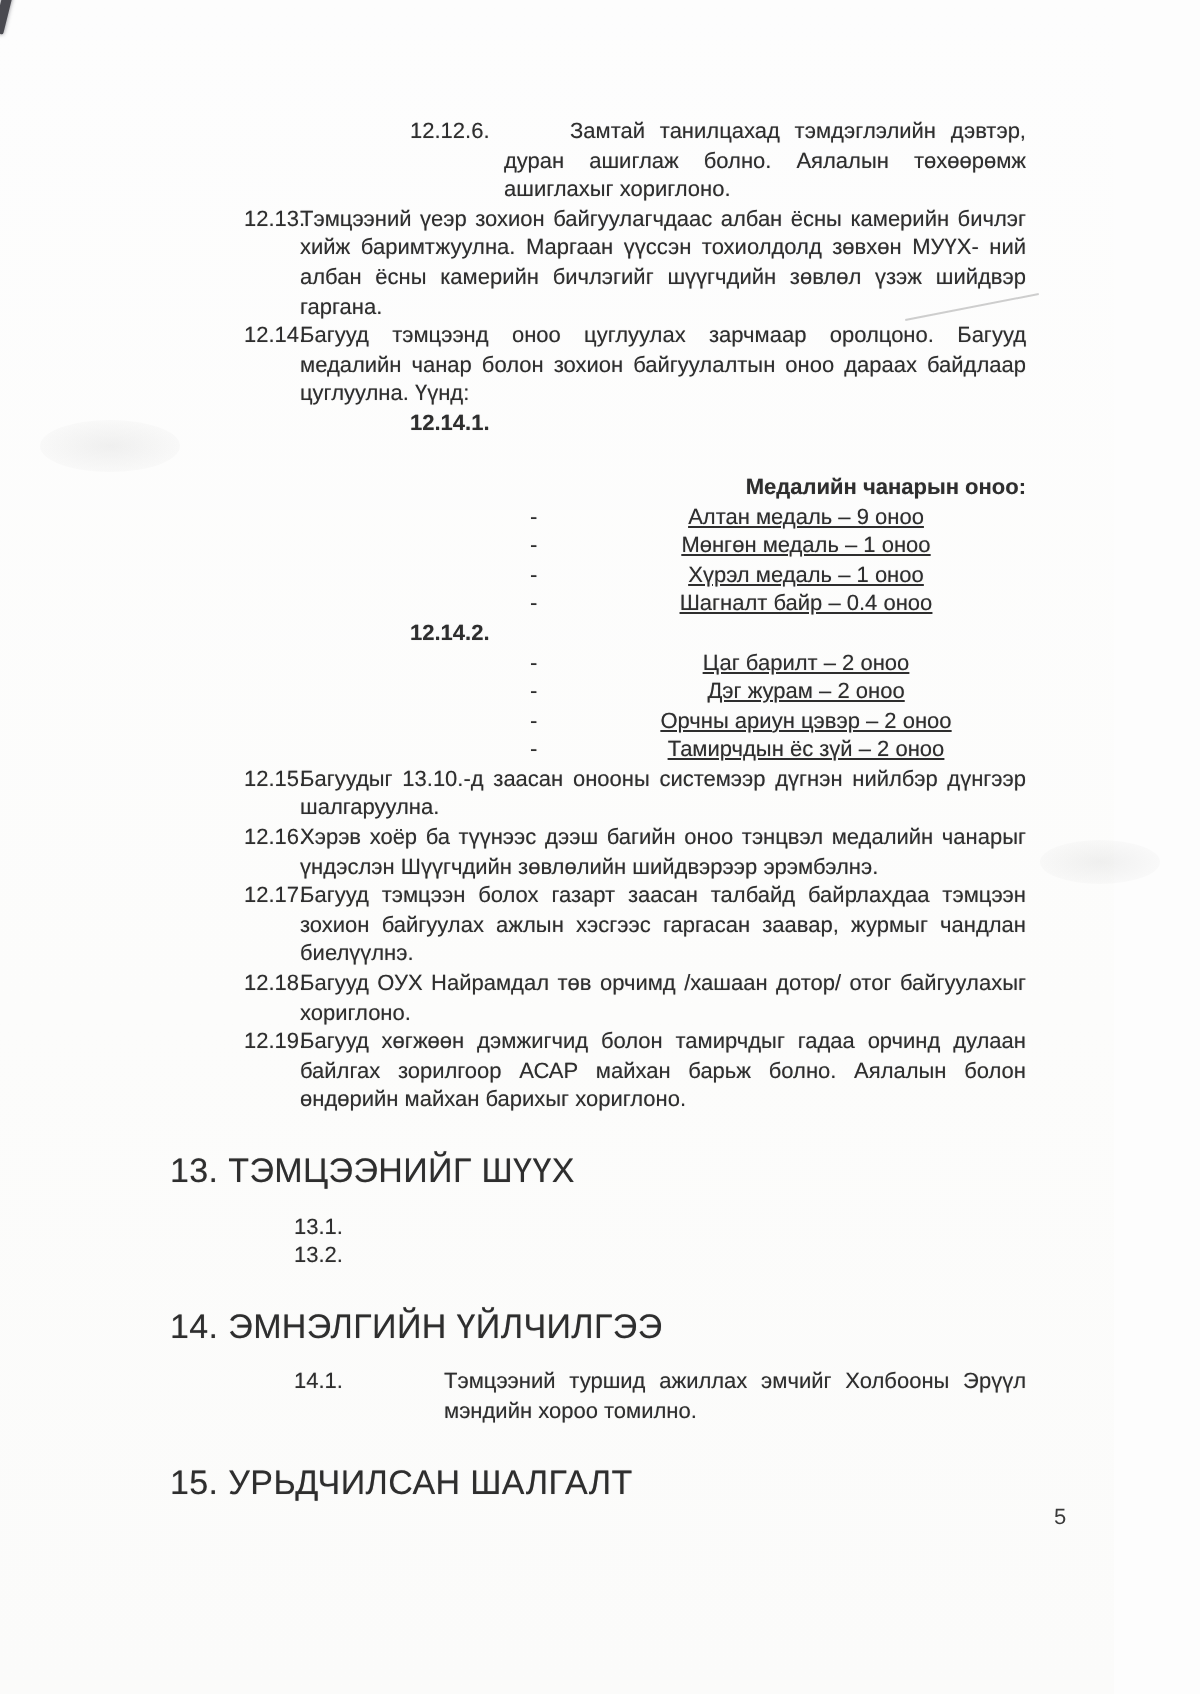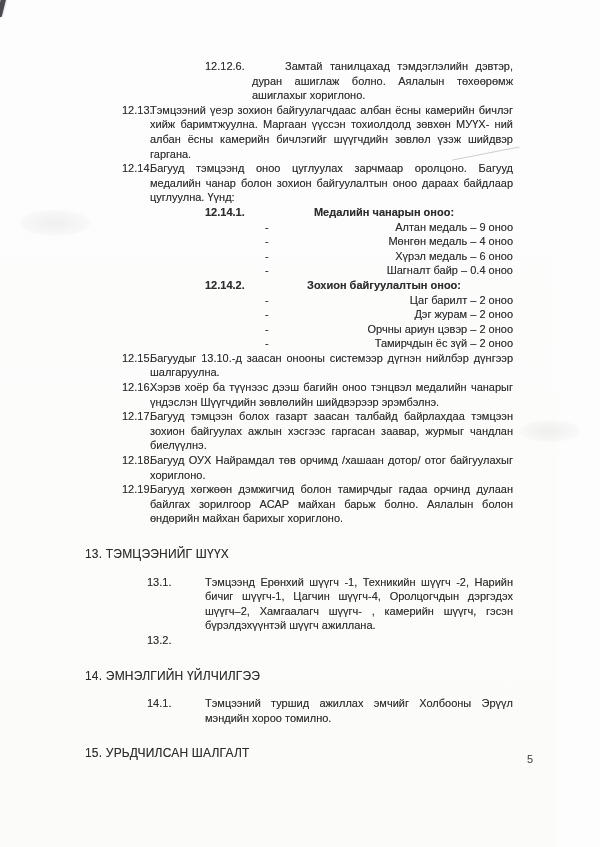--- a/index.html
+++ b/index.html
@@ -29,32 +29,32 @@
   
   .lvl1 { margin-left: 37px; }
   .lvl1 .num { width: 28px; }
   
   .lvl126 { margin-left: 120px; }
   .lvl126 .num { width: 47px; }
   .lvl126 .txt { text-indent: 33px; }
   
   .lvl2 { margin-left: 120px; font-weight: bold; }
   .lvl2 .num { width: 50px; }
-  .lvl2 .txt { text-align: center; }
+  .lvl2 .txt { text-align: right; margin-top: 32px; }
   
   .bullet { margin-left: 180px; }
   .bullet .num { width: 28px; }
-  .bullet .txt { text-align: right; }
-  
-  .sub { margin-left: 62px; }
+  .bullet .txt { text-align: center; text-decoration: underline; }
+  
+  .sub { margin-left: 62px; gap: 17px; }
   .sub .num { width: 58px; }
   
   .h2 {
     margin: 21px 0 13px 0;
-    font-size: 12px;
+    font-size: 17px;
     letter-spacing: 0.2px;
     text-align: left;
   }
   .h2.last { margin-bottom: 0; }
   .pageno {
     position: absolute;
     top: 753px; left: 527px;
     font-size: 11px;
     color: #3a3a3a;
   }
@@ -115,34 +115,33 @@
       <span class="num">12.14.1.</span>
       <div class="txt">Медалийн чанарын оноо:</div>
     </div>
 
     <div class="row bullet">
       <span class="num">-</span>
       <div class="txt">Алтан медаль – 9 оноо</div>
     </div>
     <div class="row bullet">
       <span class="num">-</span>
-      <div class="txt">Мөнгөн медаль – 4 оноо</div>
-    </div>
-    <div class="row bullet">
-      <span class="num">-</span>
-      <div class="txt">Хүрэл медаль – 6 оноо</div>
+      <div class="txt">Мөнгөн медаль – 1 оноо</div>
+    </div>
+    <div class="row bullet">
+      <span class="num">-</span>
+      <div class="txt">Хүрэл медаль – 1 оноо</div>
     </div>
     <div class="row bullet">
       <span class="num">-</span>
       <div class="txt">Шагналт байр – 0.4 оноо</div>
     </div>
 
     <div class="row lvl2">
       <span class="num">12.14.2.</span>
-      <div class="txt">Зохион байгуулалтын оноо:</div>
     </div>
 
     <div class="row bullet">
       <span class="num">-</span>
       <div class="txt">Цаг барилт – 2 оноо</div>
     </div>
     <div class="row bullet">
       <span class="num">-</span>
       <div class="txt">Дэг журам – 2 оноо</div>
     </div>
@@ -177,21 +176,20 @@
 
     <div class="row lvl1">
       <span class="num">12.19.</span>
       <div class="txt">Багууд хөгжөөн дэмжигчид болон тамирчдыг гадаа орчинд дулаан байлгах зорилгоор АСАР майхан барьж болно. Аялалын болон өндөрийн майхан барихыг хориглоно.</div>
     </div>
 
     <div class="h2">13. ТЭМЦЭЭНИЙГ ШҮҮХ</div>
 
     <div class="row sub">
       <span class="num">13.1.</span>
-      <div class="txt">Тэмцээнд Ерөнхий шүүгч -1, Техникийн шүүгч -2, Нарийн бичиг шүүгч-1, Цагчин шүүгч-4, Оролцогчдын дэргэдэх шүүгч–2, Хамгаалагч шүүгч- , камерийн шүүгч,  гэсэн бүрэлдэхүүнтэй шүүгч ажиллана.</div>
     </div>
 
     <div class="row sub">
       <span class="num">13.2.</span>
     </div>
 
     <div class="h2">14. ЭМНЭЛГИЙН ҮЙЛЧИЛГЭЭ</div>
 
     <div class="row sub">
       <span class="num">14.1.</span>

